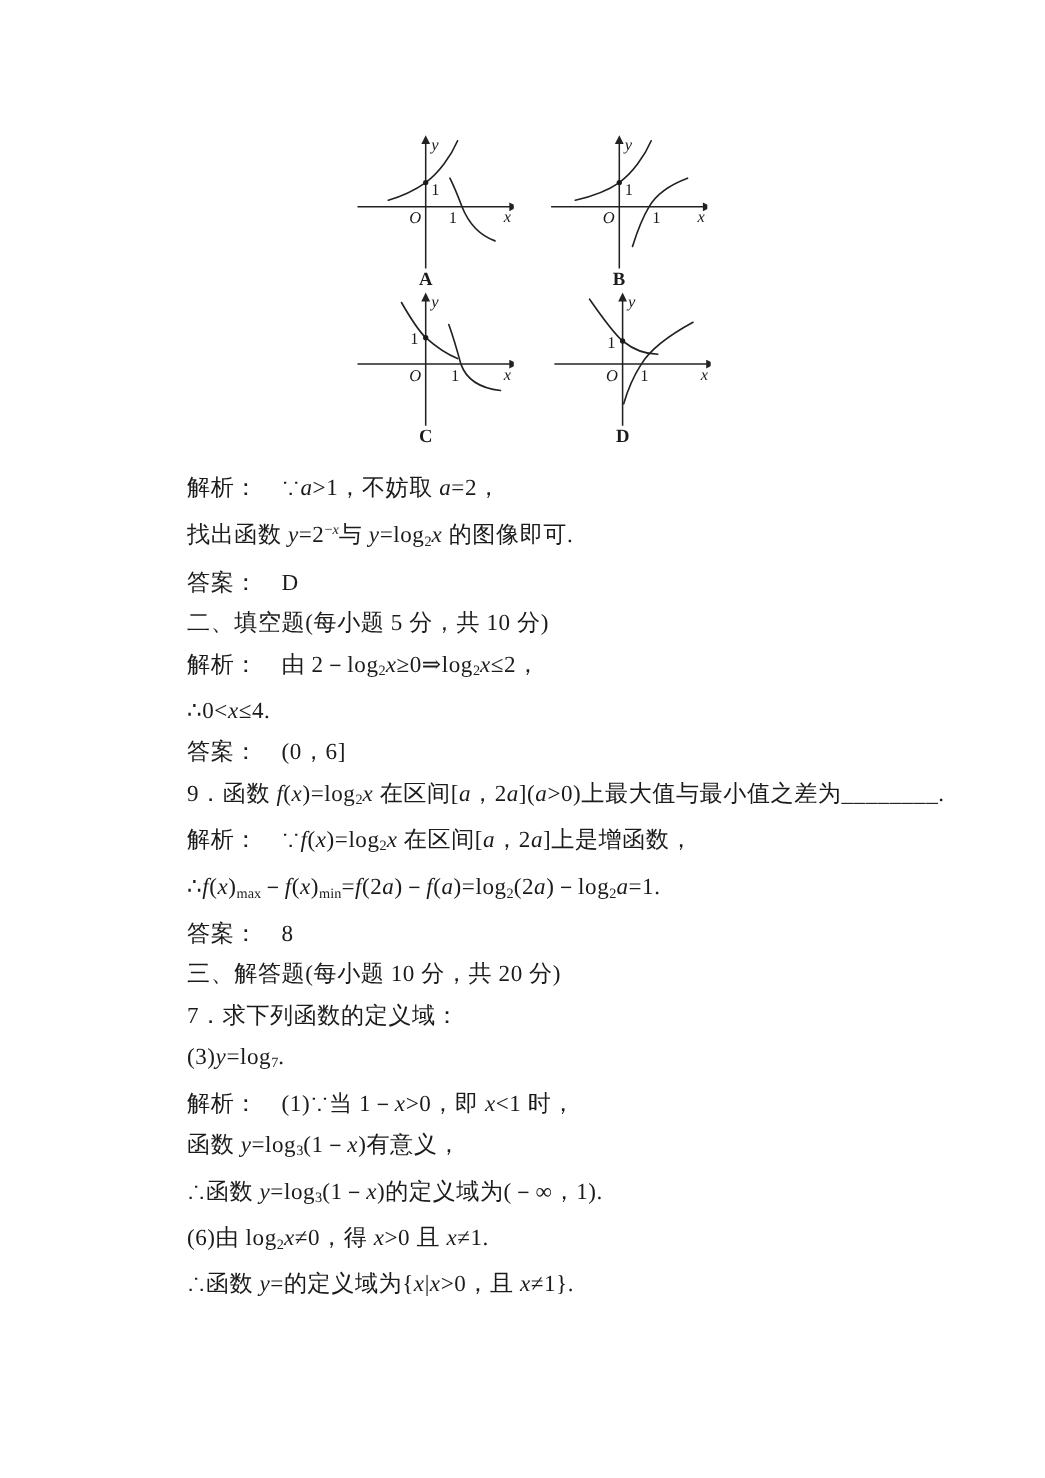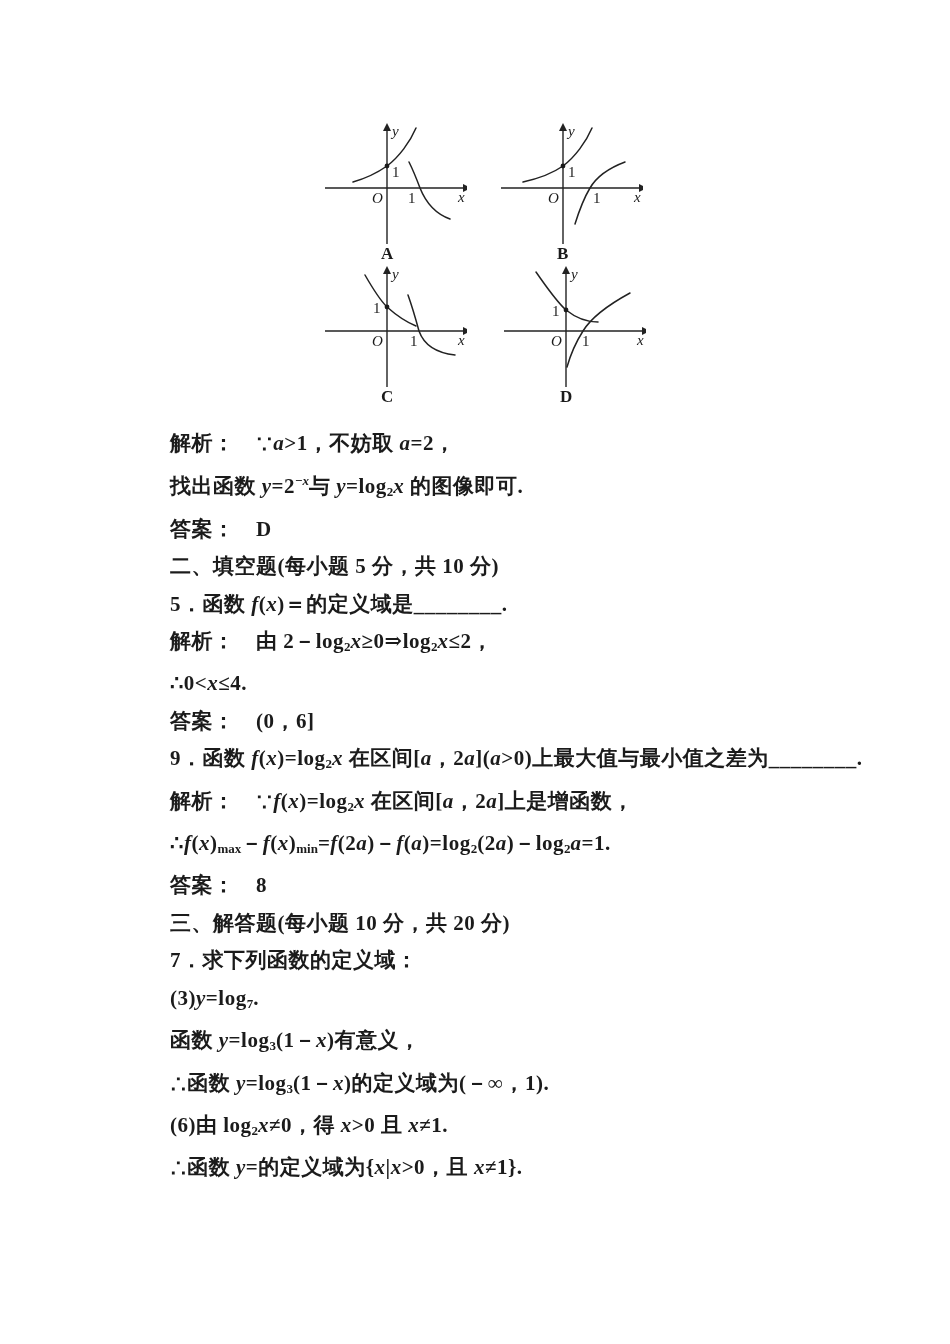--- a/index.html
+++ b/index.html
@@ -48,21 +48,20 @@
     position: absolute;
     left: 170px;
     top: 425px;
     width: 680px;
   }
   .line {
     font-size: 21px;
     line-height: 37.4px;
     white-space: nowrap;
     letter-spacing: 0.5px;
-    font-weight: bold;
   }
   .line .i { font-style: italic; font-family: "Liberation Serif", serif; }
   .line .sub { font-size: 13px; vertical-align: -3px; letter-spacing: 0; }
   .line .sup { font-size: 13px; vertical-align: 8px; letter-spacing: 0; }
   .line .sub.i, .line .sup.i { font-style: italic; }
 </style>
 </head>
 <body>
 
 <div class="page">
@@ -137,30 +136,30 @@
       <text class="svg-num" x="86" y="81">1</text>
       <text class="svg-letter" x="64" y="137">D</text>
     </svg>
   </div>
 
   <div class="text-block">
     <p class="line"><span>解析：　</span><span>∵</span><span class="i">a</span><span>&gt;1，不妨取 </span><span class="i">a</span><span>=2，</span></p>
     <p class="line"><span>找出函数 </span><span class="i">y</span><span>=2</span><span class="sup">−</span><span class="sup i">x</span><span>与 </span><span class="i">y</span><span>=log</span><span class="sub">2</span><span class="i">x</span><span> 的图像即可.</span></p>
     <p class="line"><span>答案：　D</span></p>
     <p class="line"><span>二、填空题(每小题 5 分，共 10 分)</span></p>
-    <p class="line"><span>5．函数 </span><span class="i">f</span><span>(</span><span class="i">x</span><span>)＝的定义域是________.</span></p>
     <p class="line"><span>解析：　由 2－log</span><span class="sub">2</span><span class="i">x</span><span>≥0⇒log</span><span class="sub">2</span><span class="i">x</span><span>≤2，</span></p>
     <p class="line"><span>∴0&lt;</span><span class="i">x</span><span>≤4.</span></p>
     <p class="line"><span>答案：　(0，6]</span></p>
     <p class="line"><span>9．函数 </span><span class="i">f</span><span>(</span><span class="i">x</span><span>)=log</span><span class="sub">2</span><span class="i">x</span><span> 在区间[</span><span class="i">a</span><span>，2</span><span class="i">a</span><span>](</span><span class="i">a</span><span>&gt;0)上最大值与最小值之差为________.</span></p>
     <p class="line"><span>解析：　</span><span>∵</span><span class="i">f</span><span>(</span><span class="i">x</span><span>)=log</span><span class="sub">2</span><span class="i">x</span><span> 在区间[</span><span class="i">a</span><span>，2</span><span class="i">a</span><span>]上是增函数，</span></p>
     <p class="line"><span>∴</span><span class="i">f</span><span>(</span><span class="i">x</span><span>)</span><span class="sub">max</span><span>－</span><span class="i">f</span><span>(</span><span class="i">x</span><span>)</span><span class="sub">min</span><span>=</span><span class="i">f</span><span>(2</span><span class="i">a</span><span>)－</span><span class="i">f</span><span>(</span><span class="i">a</span><span>)=log</span><span class="sub">2</span><span>(2</span><span class="i">a</span><span>)－log</span><span class="sub">2</span><span class="i">a</span><span>=1.</span></p>
     <p class="line"><span>答案：　8</span></p>
     <p class="line"><span>三、解答题(每小题 10 分，共 20 分)</span></p>
     <p class="line"><span>7．求下列函数的定义域：</span></p>
     <p class="line"><span>(3)</span><span class="i">y</span><span>=log</span><span class="sub">7</span><span>.</span></p>
+    <p class="line"><span>解析：　(1)</span><span>∵</span><span>当 1－</span><span class="i">x</span><span>&gt;0，即 </span><span class="i">x</span><span>&lt;1 时，</span></p>
     <p class="line"><span>函数 </span><span class="i">y</span><span>=log</span><span class="sub">3</span><span>(1－</span><span class="i">x</span><span>)有意义，</span></p>
     <p class="line"><span>∴函数 </span><span class="i">y</span><span>=log</span><span class="sub">3</span><span>(1－</span><span class="i">x</span><span>)的定义域为(－∞，1).</span></p>
     <p class="line"><span>(6)由 log</span><span class="sub">2</span><span class="i">x</span><span>≠0，得 </span><span class="i">x</span><span>&gt;0 且 </span><span class="i">x</span><span>≠1.</span></p>
     <p class="line"><span>∴函数 </span><span class="i">y</span><span>=的定义域为{</span><span class="i">x</span><span>|</span><span class="i">x</span><span>&gt;0，且 </span><span class="i">x</span><span>≠1}.</span></p>
   </div>
 
 </div>
 
 </body></html>

